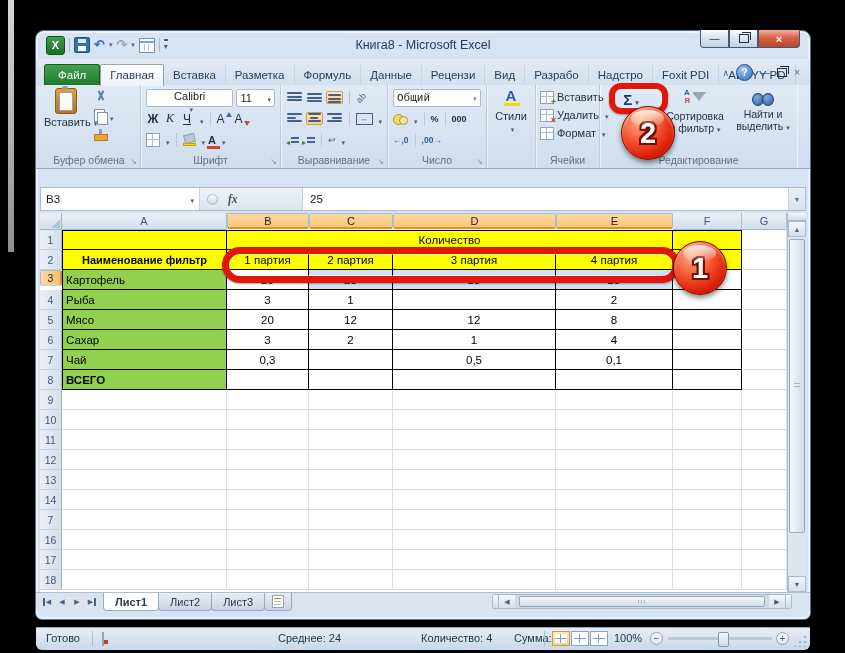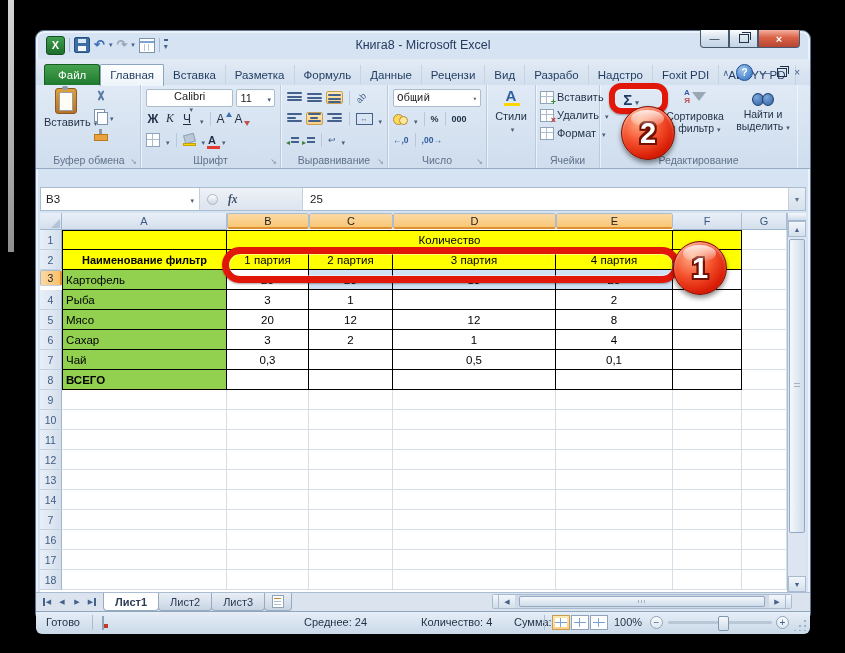--- a/index.html
+++ b/index.html
@@ -177,21 +177,21 @@
   .sheetico{width:10px;height:11px;background:#fff;border:1px solid #8fa3ba;position:relative;}
   .sheetico::after{content:"";position:absolute;left:1px;top:2px;width:7px;height:1px;background:#c08a2c;box-shadow:0 3px 0 #aebdcd,0 6px 0 #aebdcd;}
   .hscroll{position:absolute;right:18px;top:1px;width:300px;height:15px;display:flex;align-items:stretch;background:#cfdae6;border:1px solid #a9bccf;border-radius:2px;box-sizing:border-box;}
   .hsplit{width:5px;background:linear-gradient(#f4f8fb,#cfdcea);border-right:1px solid #a9bccf;}
   .hsplit.r{border-right:none;border-left:1px solid #a9bccf;}
   .hbtn{width:16px;display:flex;align-items:center;justify-content:center;font-size:7px;color:#44618c;background:linear-gradient(#f2f6fa,#d4e0ec);}
   .htrack{flex:1;position:relative;}
   .hthumb{position:absolute;top:1px;bottom:1px;left:4px;right:4px;background:linear-gradient(#f4f8fc,#cfdcea);border:1px solid #93a8c2;border-radius:2px;}
   .hgrip{position:absolute;top:3px;bottom:3px;left:50%;width:8px;margin-left:-4px;background:repeating-linear-gradient(90deg,#9fb3c9 0 1px,transparent 1px 3px);}
   
-  .statusbar{position:relative;height:22px;background:linear-gradient(#e6eef7,#c9d8e8);border-top:1px solid #8fa7bd;border-radius:0 0 6px 6px;font-size:11px;color:#1f2f45;}
+  .statusbar{position:relative;height:22px;background:linear-gradient(#e6eef7,#c9d8e8);border-top:1px solid #8fa7bd;border-radius:0 0 6px 6px;font-size:11px;color:#1f2f45;margin-top:16px;}
   .sb{position:absolute;top:4px;}
   .macroic{width:15px;height:11px;background:#eef3f9;border:1px solid #8fa3ba;position:relative;}
   .macroic::after{content:"";position:absolute;left:1px;bottom:1px;width:4px;height:4px;background:#c0392b;}
   .ssep{position:absolute;top:3px;width:1px;height:15px;background:#aebdcd;}
   .views{position:absolute;left:516px;top:3px;display:flex;gap:1px;}
   .vw{width:18px;height:15px;border:1px solid #8fa3ba;background:#fff;box-sizing:border-box;position:relative;}
   .vw.on{background:linear-gradient(#ffe9b2,#fbce83);border-color:#c49f53;}
   .vw::after{content:"";position:absolute;left:2px;right:2px;top:2px;bottom:2px;background:
      linear-gradient(90deg,transparent 5px,#7aa3d0 5px 6px,transparent 6px),
      linear-gradient(transparent 4px,#7aa3d0 4px 5px,transparent 5px),#fff;}
@@ -706,21 +706,21 @@
           </div>
         <div class="hbtn">▶</div>
         <div class="hsplit r"></div>
       </div>
     </div>
 
     <div class="statusbar">
       <span class="sb" style="left:10px">Готово</span>
       <span class="ssep" style="left:56px"></span>
       <span class="sb macroic" style="left:66px;top:5px"></span>
-      <span class="sb" style="left:268px">Среднее: 24</span>
+      <span class="sb" style="left:242px">Среднее: 24</span>
       <span class="sb" style="left:385px">Количество: 4</span>
       <span class="sb" style="left:478px">Сумма: 96</span>
       <span class="ssep" style="left:508px"></span>
       <div class="views">
         <span class="vw on"></span>
         <span class="vw"></span>
         <span class="vw"></span>
       </div>
       <span class="sb" style="left:578px">100%</span>
       <span class="zoomminus" style="left:614px">−</span>

